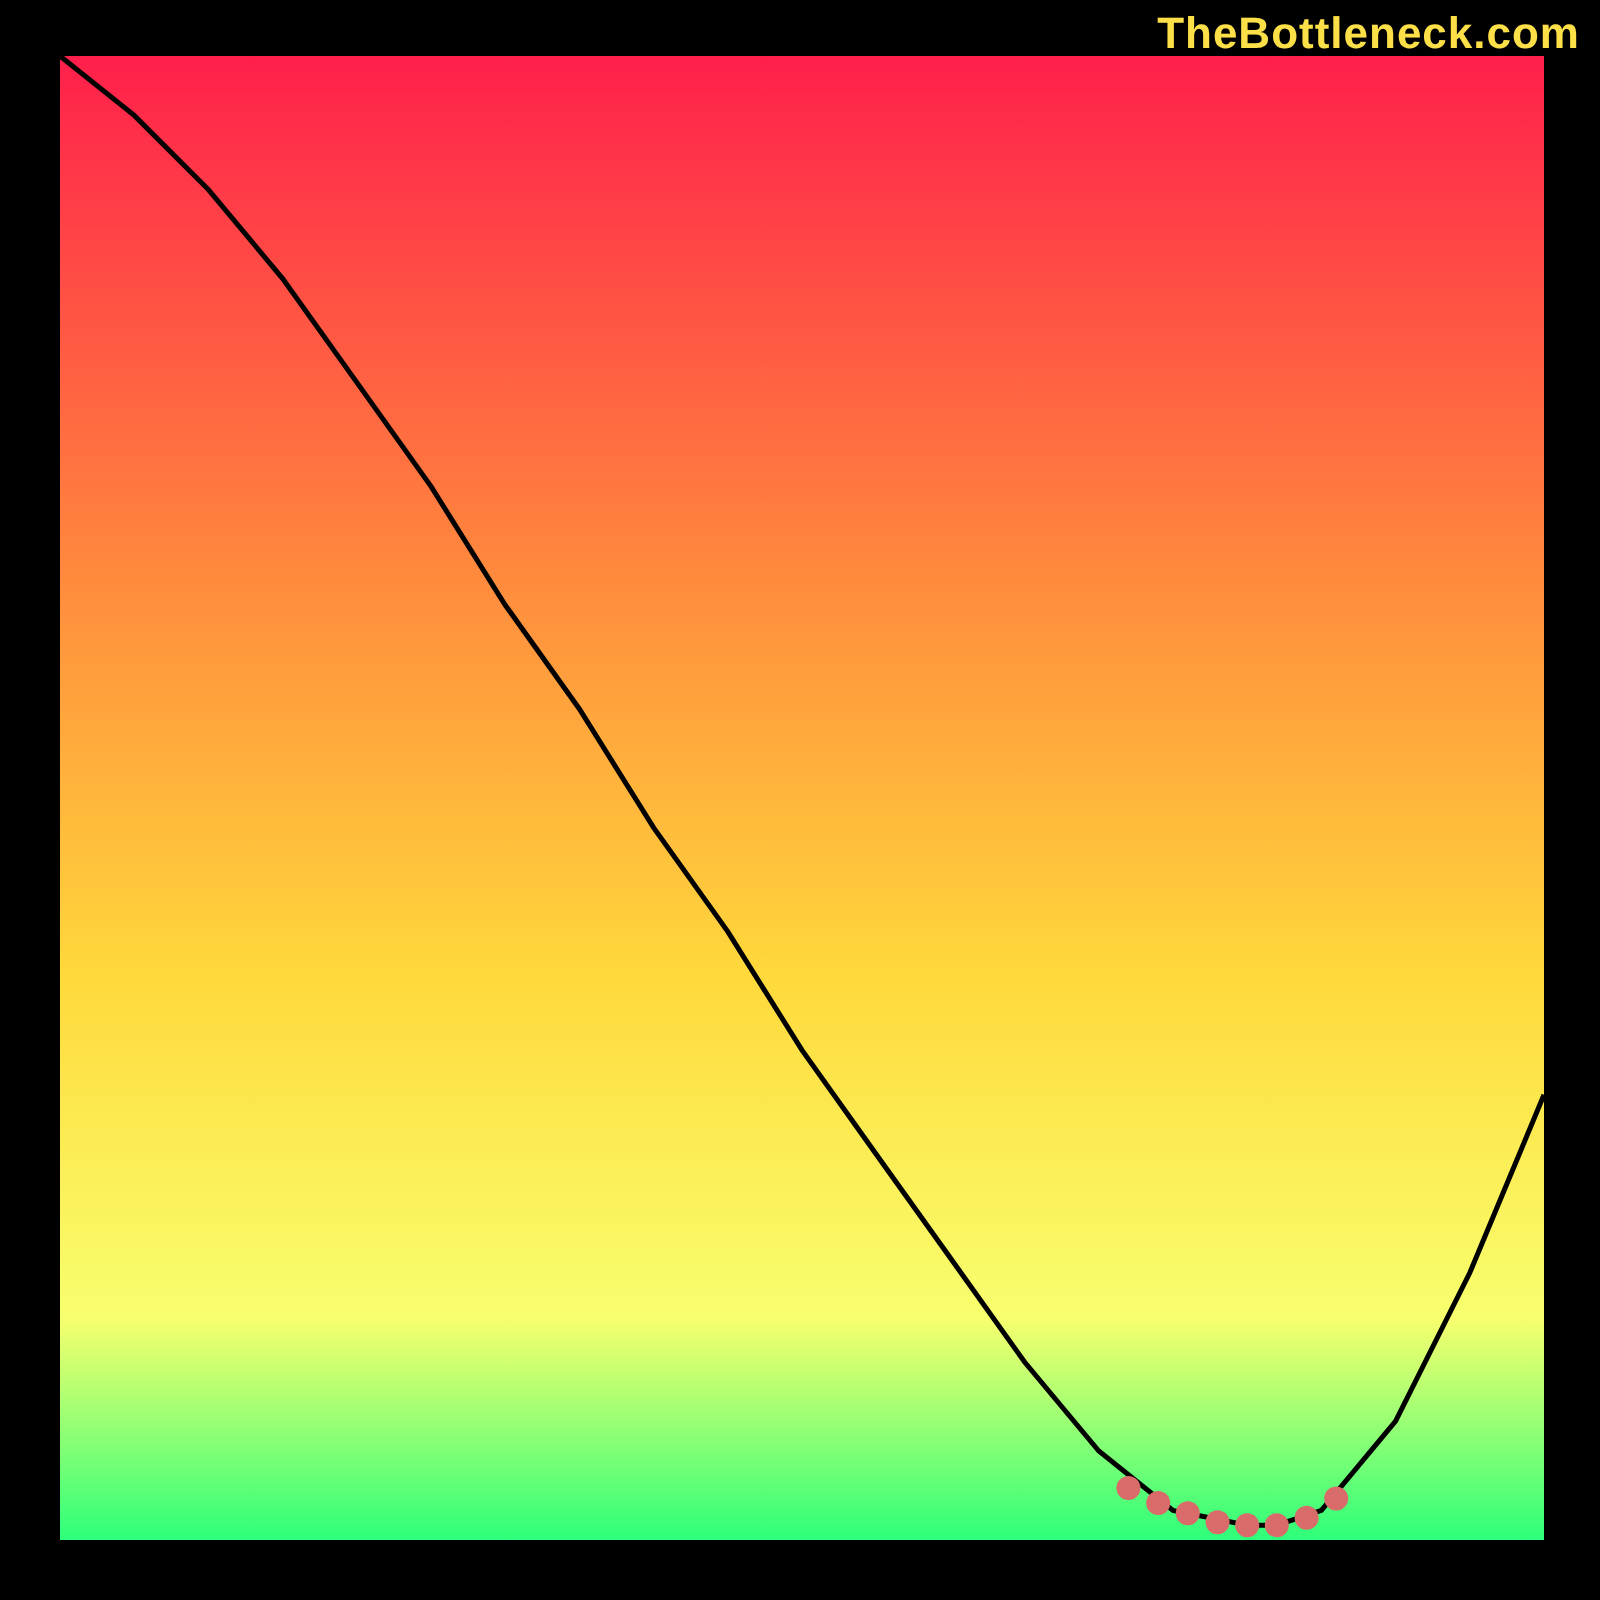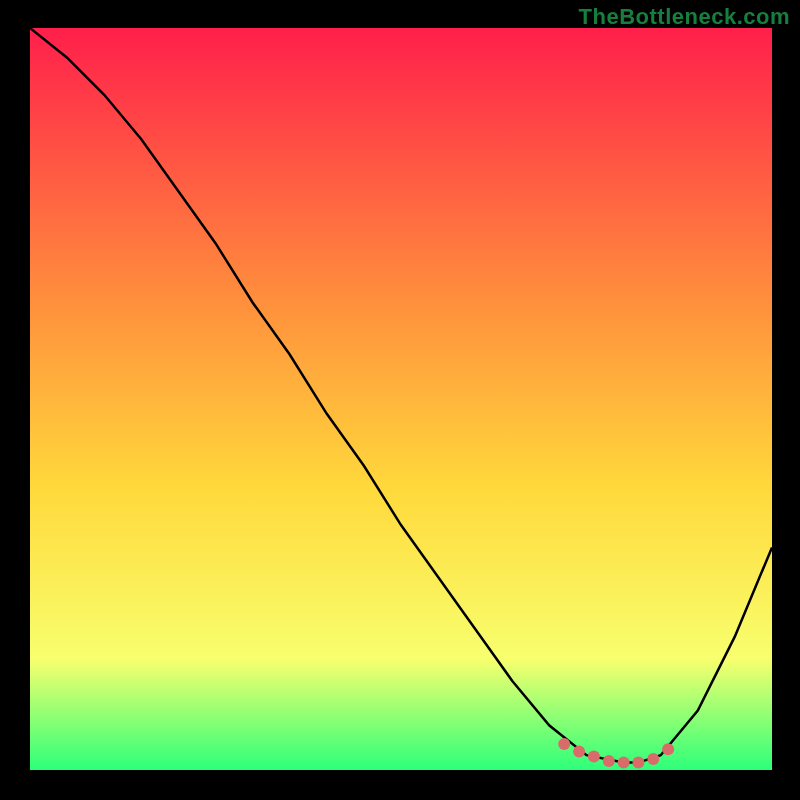--- a/index.html
+++ b/index.html
@@ -7,21 +7,21 @@
   .frame {
     position: relative;
     width: 800px;
     height: 800px;
     background: #000;
   }
   .watermark {
     position: absolute;
     top: 4px;
     right: 10px;
-    color: #15803d;
+    color: #fde047;
     font-family: Arial, Helvetica, sans-serif;
     font-size: 22px;
     font-weight: bold;
     letter-spacing: 0.5px;
   }
   .plot-outer {
     position: absolute;
     left: 30px;
     top: 28px;
     width: 742px;

